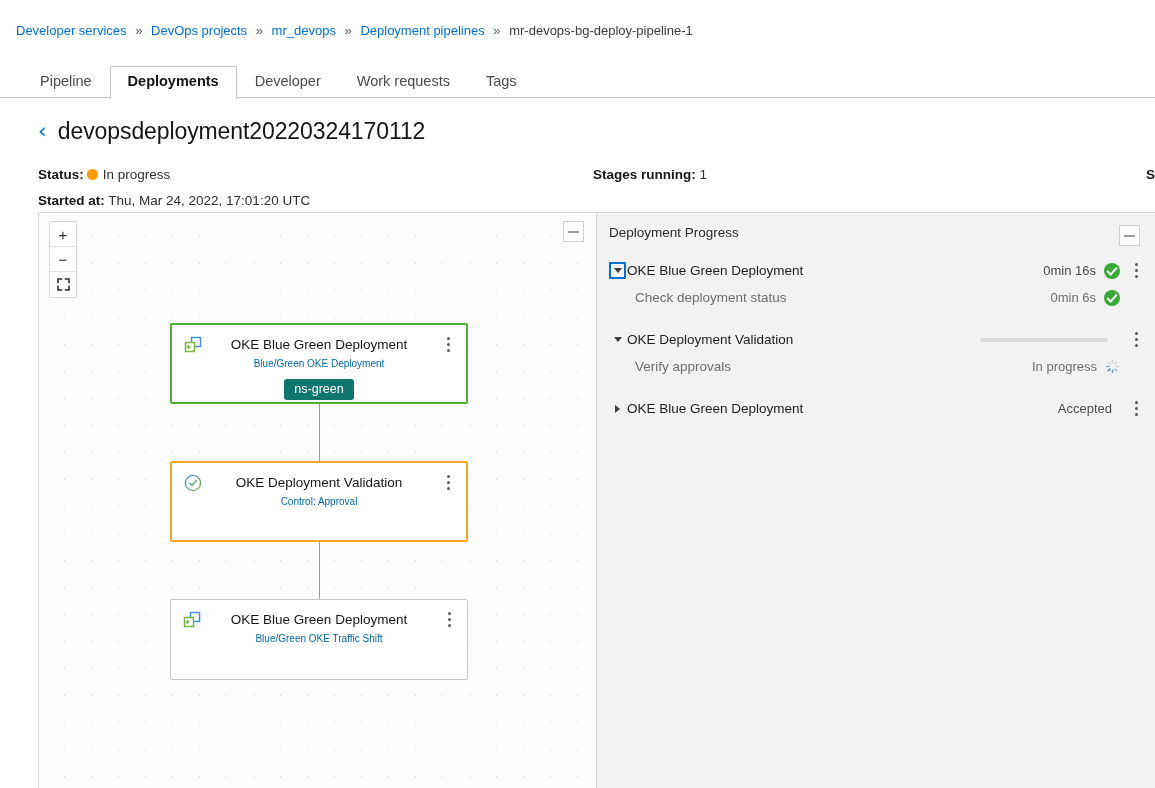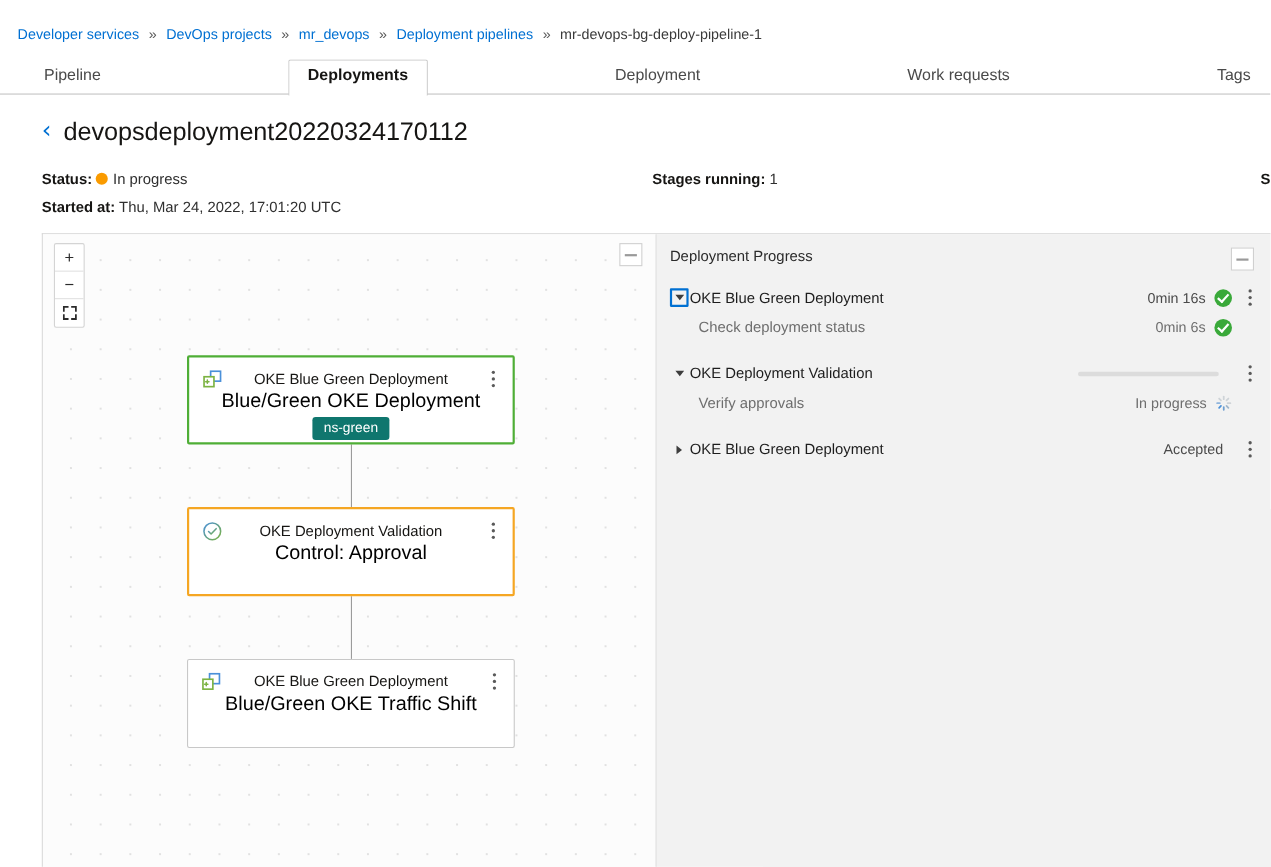--- a/index.html
+++ b/index.html
@@ -20,27 +20,26 @@
     line-height: 16px;
     white-space: nowrap;
   }
   .bc-link { color: #0070d2; cursor: pointer; }
   .bc-sep { color: #5b5b5b; margin: 0 5px; }
   .bc-current { color: #3a3a3a; }
 
   
   .tabs {
     position: relative;
-    margin-top: 15px;
+    margin-top: 27px;
     height: 32px;
     padding-left: 22px;
     display: flex;
     align-items: flex-end;
     gap: 0;
-    justify-content: space-between;
   }
   .tabs:after {
     content: "";
     position: absolute;
     left: 0; right: 0; bottom: 0;
     height: 1px;
     background: #c4c4c4;
   }
   .tab {
     position: relative;
@@ -200,22 +199,22 @@
   .node-body {
     padding-top: 11px;
     text-align: center;
   }
   .node-title {
     font-size: 13.5px;
     color: #161513;
     line-height: 18px;
   }
   .node-sub {
-    font-size: 18px;
-    color: #000000;
+    font-size: 10px;
+    color: #0369a1;
     line-height: 18px;
     margin-top: 1px;
   }
   .node-badge {
     display: inline-block;
     margin-top: 6px;
     padding: 3px 10px 4px 10px;
     background: #0f766e;
     color: #ffffff;
     font-size: 12.5px;
@@ -383,21 +382,21 @@
   <span class="bc-link">mr_devops</span>
   <span class="bc-sep">»</span>
   <span class="bc-link">Deployment pipelines</span>
   <span class="bc-sep">»</span>
   <span class="bc-current">mr-devops-bg-deploy-pipeline-1</span>
 </div>
 
 <div class="tabs">
   <div class="tab">Pipeline</div>
   <div class="tab active">Deployments</div>
-  <div class="tab">Deployment</div>
+  <div class="tab">Developer</div>
   <div class="tab">Work requests</div>
   <div class="tab">Tags</div>
 </div>
 
 <div class="page-head">
   <div class="title-row">
     <span class="back-chevron">‹</span>
     <span class="page-title">devopsdeployment20220324170112</span>
   </div>
 

